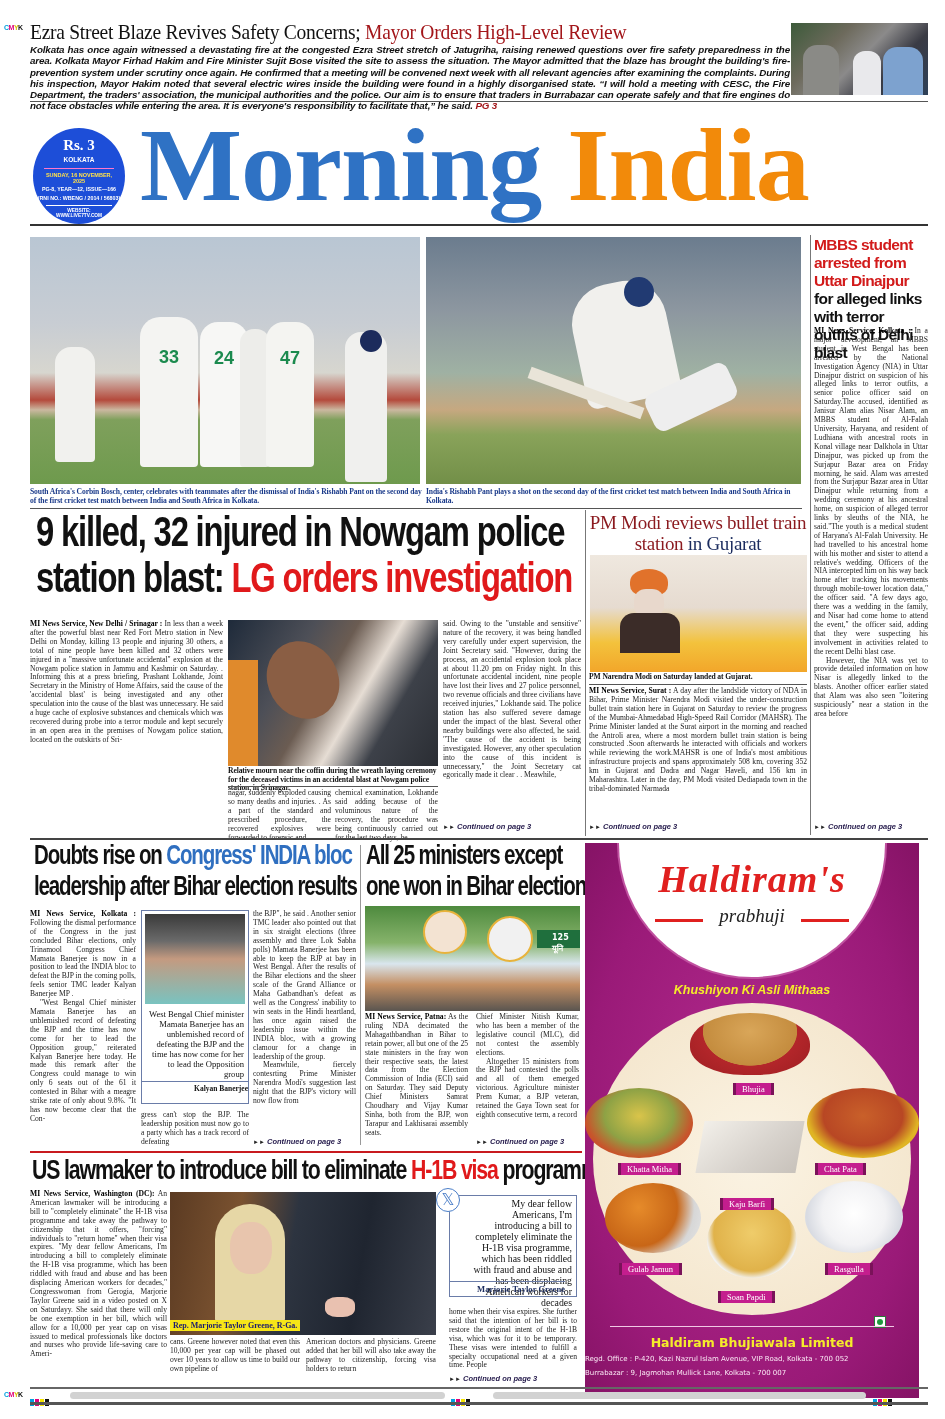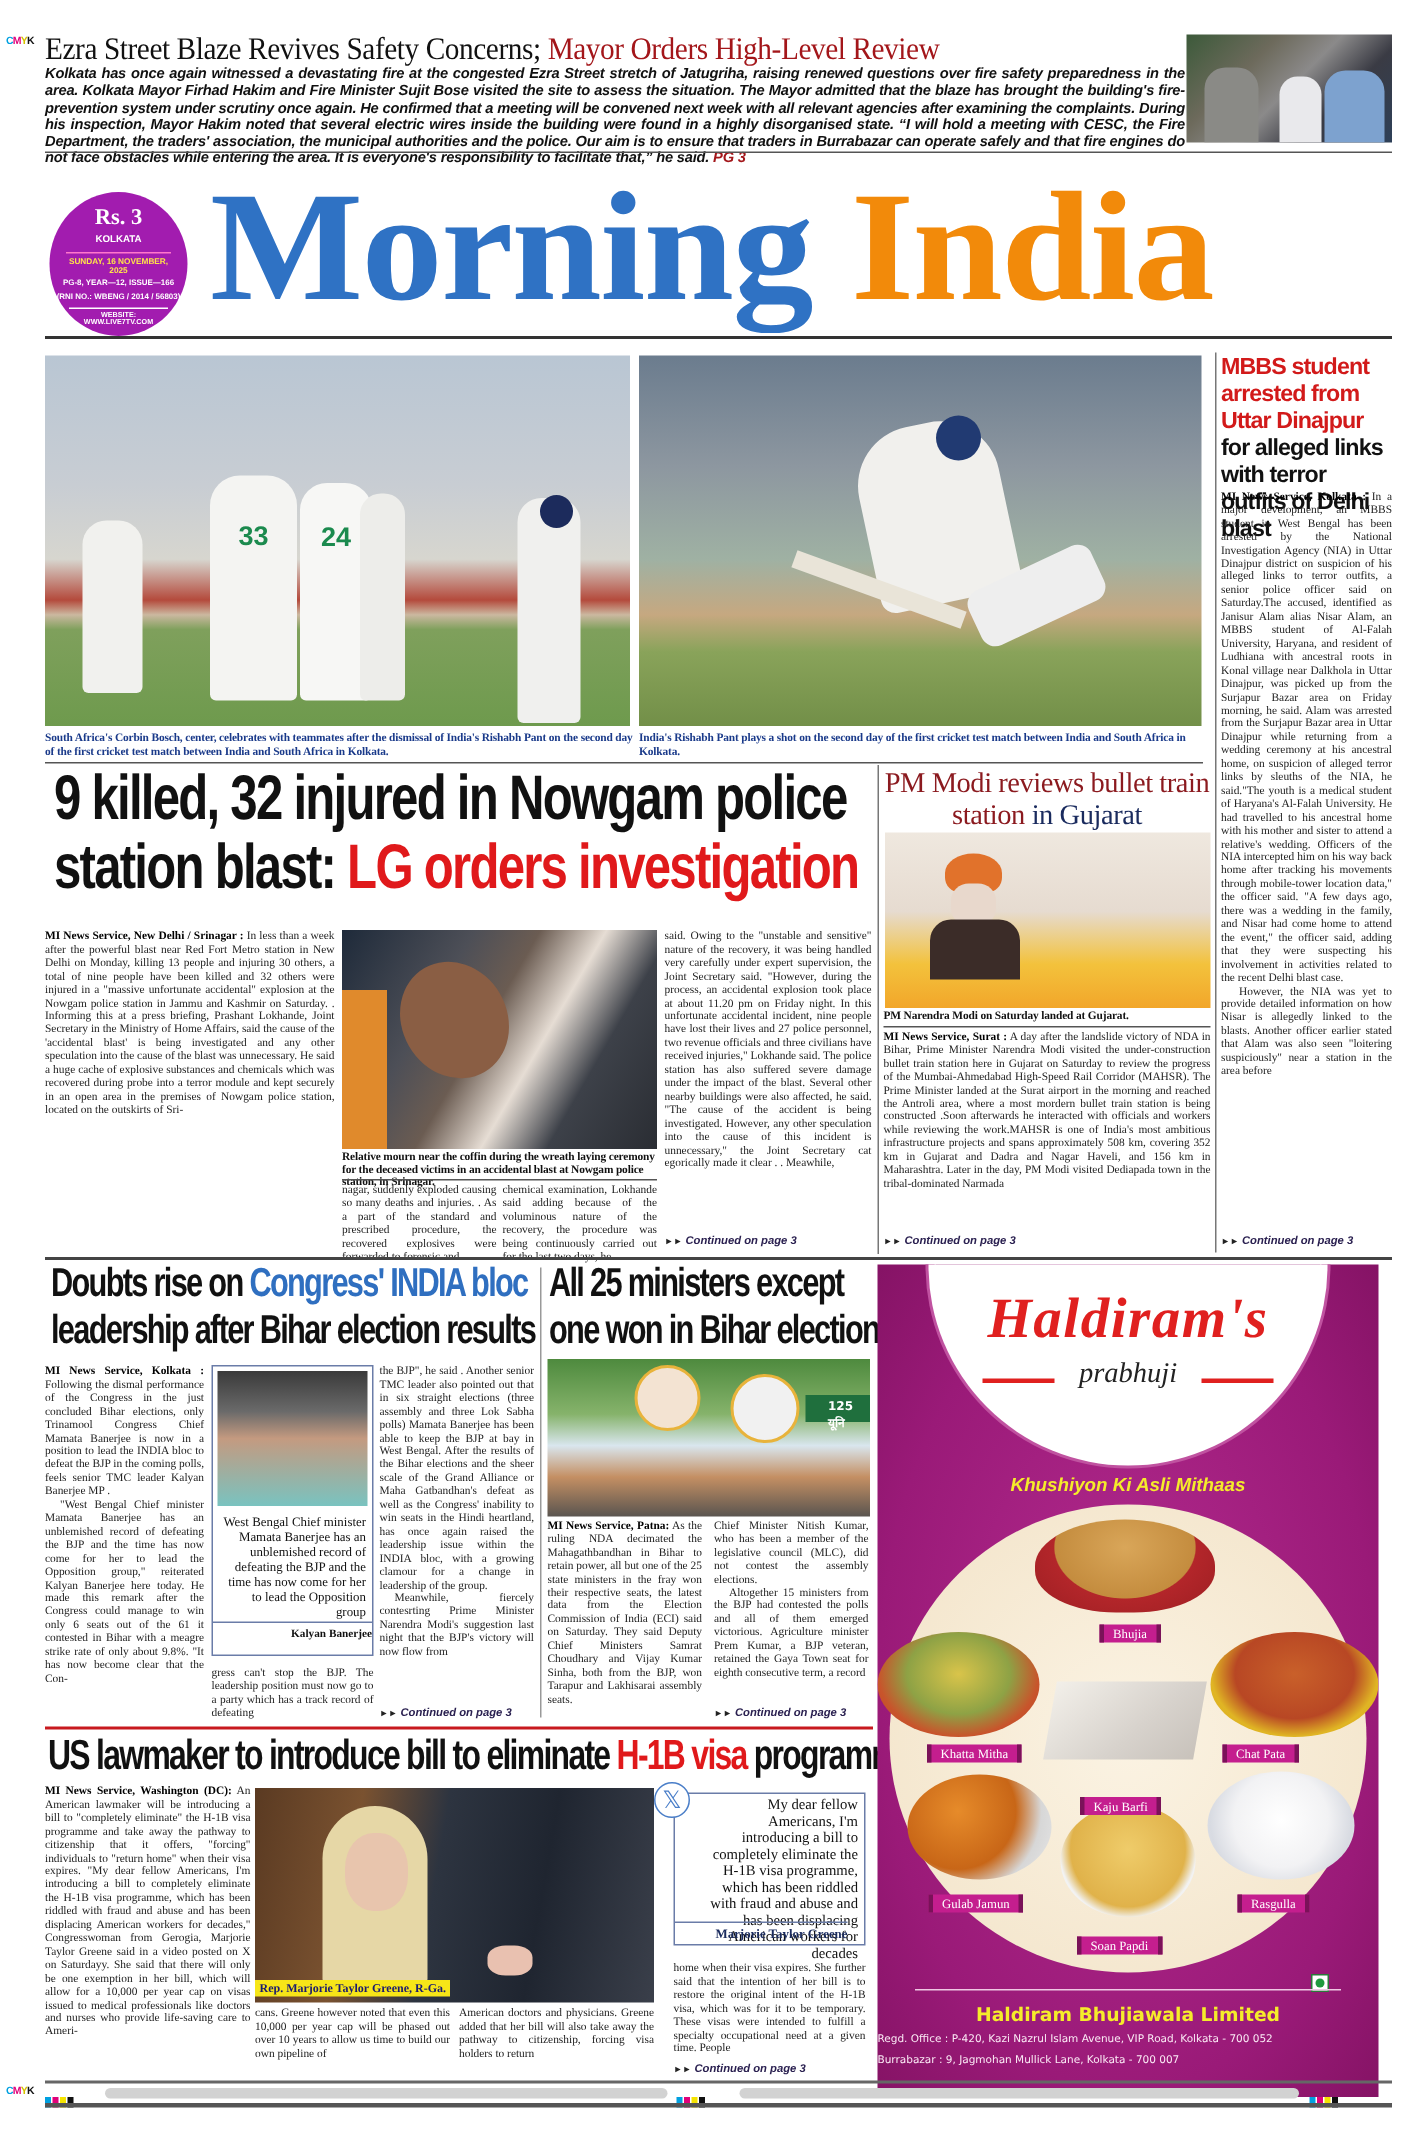--- a/index.html
+++ b/index.html
@@ -6,21 +6,21 @@
 body{width:945px;height:1419px;background:#fff;font-family:"Liberation Serif","DejaVu Serif",serif;color:#111;position:relative;overflow:hidden}
 .abs{position:absolute}
 .cmyk-label{font-family:"Liberation Sans",sans-serif;font-size:7px;font-weight:bold;letter-spacing:-0.5px}
 .cmyk-label .c{color:#00a0e0}.cmyk-label .m{color:#e0007a}.cmyk-label .y{color:#d8c000}.cmyk-label .k{color:#111}
 .top-headline{left:30px;top:20px;font-family:"Liberation Serif",serif;font-size:21px;line-height:24px;white-space:nowrap;letter-spacing:-0.3px;transform:scaleX(0.93);transform-origin:left}
 .top-headline .red{color:#a3161a}
 .top-body{left:30px;top:44px;width:760px;font-size:9.8px;line-height:11.3px;font-style:italic;font-weight:bold;text-align:justify;font-family:"Liberation Sans Narrow","Liberation Sans",sans-serif;letter-spacing:-0.15px}
 .top-body .pg{color:#a3161a}
 .top-photo{left:791px;top:23px;width:137px;height:72px;background:linear-gradient(135deg,#3c5a3a 0%,#6d6a5c 30%,#8b8a8a 50%,#3a3b44 70%,#2e4058 100%)}
 .rule{background:#555}
-.price-badge{left:33px;top:128px;width:92px;height:96px;border-radius:50%;background:#a21caf;color:#fff;text-align:center;font-family:"Liberation Sans",sans-serif}
+.price-badge{left:33px;top:128px;width:92px;height:96px;border-radius:50%;background:#1d4ed8;color:#fff;text-align:center;font-family:"Liberation Sans",sans-serif}
 .price-badge .rs{font-family:"Liberation Serif",serif;font-size:15px;font-weight:bold;margin-top:9px;line-height:16px}
 .price-badge .city{font-size:6.5px;font-weight:bold;margin-top:3px}
 .price-badge .date{font-size:5.5px;font-weight:bold;color:#ffe14a;margin-top:5px;border-top:1px solid #f7c;padding-top:3px;width:70px;margin-left:11px}
 .price-badge .meta{font-size:5.3px;font-weight:bold;line-height:7px;margin-top:2px}
 .price-badge .web{font-size:4.8px;font-weight:bold;margin-top:3px;border-top:1px solid #fff;width:66px;margin-left:13px;padding-top:2px}
 .masthead{left:140px;top:110px;font-family:"Liberation Serif",serif;font-weight:bold;font-size:104px;line-height:110px;white-space:nowrap;letter-spacing:-1px;transform:scaleX(1.04);transform-origin:left}
 .masthead .m1{color:#2f72c4}.masthead .m2{color:#f28a0a}
 .photo{overflow:hidden}
 .cricket1{left:30px;top:237px;width:390px;height:247px;background:
  linear-gradient(180deg,#b9c6d3 0%,#c8cdd3 35%,#d7d6cf 55%,#b44a3c 66%,#cbb8a0 70%,#7fa05c 74%,#6e9a4d 100%)}
@@ -89,20 +89,21 @@
   <span class="m1">Morning</span>
   <span class="m2">India</span>
 </div>
 <div class="abs rule" style="left:30px;top:224px;width:898px;height:2px;background:#333"></div>
 
 <div class="abs cricket1 photo">
   <div style="position:absolute;left:25px;top:110px;width:40px;height:115px;background:#f1f1ee;border-radius:16px 16px 4px 4px"></div>
   <div style="position:absolute;left:110px;top:80px;width:58px;height:150px;background:#f4f4f2;border-radius:20px 20px 4px 4px;text-align:center;color:#1b8a4e;font:bold 18px 'Liberation Sans',sans-serif;padding-top:30px">33</div>
   <div style="position:absolute;left:170px;top:85px;width:48px;height:145px;background:#f7f7f5;border-radius:18px 18px 4px 4px;text-align:center;color:#1b8a4e;font:bold 18px 'Liberation Sans',sans-serif;padding-top:26px">24</div>
   <div style="position:absolute;left:210px;top:92px;width:30px;height:138px;background:#ededea;border-radius:14px 14px 4px 4px"></div>
+  <div style="position:absolute;left:236px;top:85px;width:48px;height:145px;background:#f4f4f1;border-radius:18px 18px 4px 4px;text-align:center;color:#1b8a4e;font:bold 18px 'Liberation Sans',sans-serif;padding-top:26px">47</div>
   <div style="position:absolute;left:315px;top:95px;width:42px;height:150px;background:#f0f0ee;border-radius:16px 16px 4px 4px"></div>
   <div style="position:absolute;left:330px;top:93px;width:22px;height:22px;background:#1c2b5c;border-radius:50%"></div>
 </div>
 <div class="abs cricket2 photo">
   <div style="position:absolute;left:150px;top:45px;width:95px;height:120px;background:#f1f0ed;border-radius:40px 40px 10px 10px;transform:rotate(-12deg)"></div>
   <div style="position:absolute;left:198px;top:40px;width:30px;height:30px;background:#213a72;border-radius:50%"></div>
   <div style="position:absolute;left:100px;top:150px;width:120px;height:12px;background:#e9e4d8;transform:rotate(20deg)"></div>
   <div style="position:absolute;left:220px;top:140px;width:90px;height:40px;background:#eee;border-radius:10px;transform:rotate(-25deg)"></div>
 </div>
 <div class="abs caption-sm" style="left:30px;top:488px;width:392px">South Africa's Corbin Bosch, center, celebrates with teammates after the dismissal of India's Rishabh Pant on the second day of the first cricket test match between India and South Africa in Kolkata.</div>

